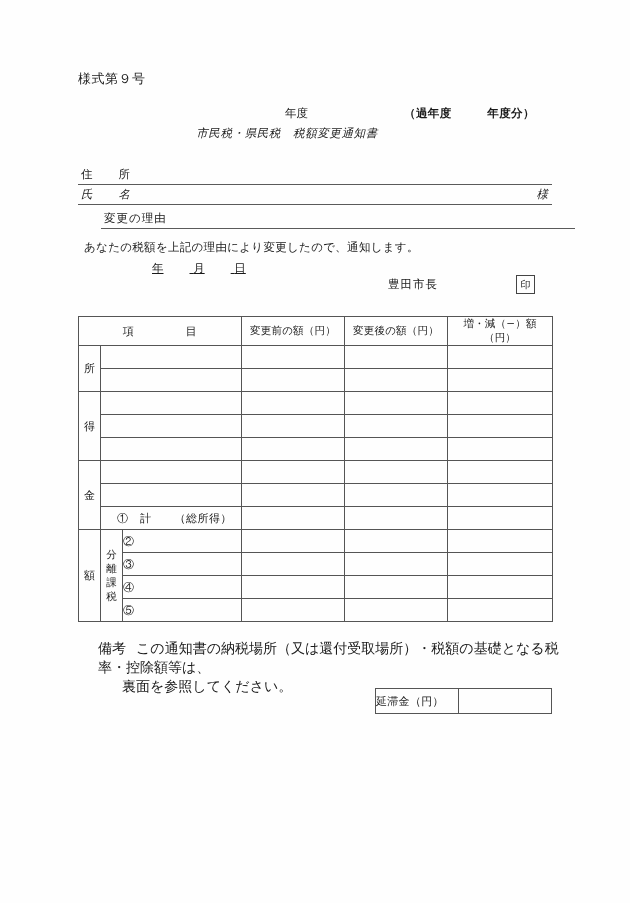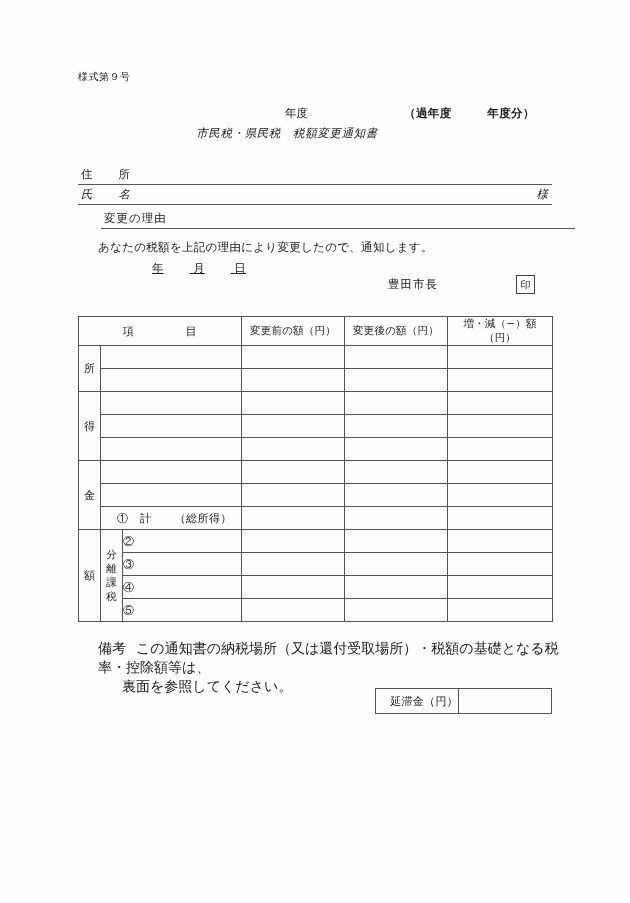--- a/index.html
+++ b/index.html
@@ -20,21 +20,21 @@
     position: absolute;
     inset: 0;
     background: #fefefe;
   }
 
   
   .form-no {
     position: absolute;
     left: 78px;
     top: 70px;
-    font-size: 10px;
+    font-size: 13px;
     letter-spacing: 0.5px;
     white-space: nowrap;
   }
   .fiscal-line {
     position: absolute;
     left: 78px;
     top: 106px;
     width: 474px;
     font-size: 11.5px;
     white-space: nowrap;
@@ -86,21 +86,21 @@
     right: 4px;
     bottom: 2px;
   }
   #field-address { top: 164px; }
   #field-name    { top: 184px; font-style: italic; }
   #field-reason  { top: 208px; margin-left: 23px; }
 
   
   .body-text {
     position: absolute;
-    left: 98px;
+    left: 84px;
     top: 240px;
     font-size: 11.5px;
     white-space: nowrap;
     letter-spacing: 0.3px;
   }
   .date-line {
     position: absolute;
     left: 152px;
     top: 261px;
     font-size: 11.5px;
@@ -195,21 +195,21 @@
     width: 177px;
     border-collapse: collapse;
     table-layout: fixed;
     font-size: 11px;
   }
   .penalty-table td {
     border: 1px solid #555;
     height: 24px;
     padding: 0;
   }
-  .penalty-label { width: 82px; text-align: right; letter-spacing: 0.3px; }
+  .penalty-label { width: 82px; text-align: left; letter-spacing: 0.3px; }
 </style>
 </head>
 <body>
 
 <div class="page">
 
   <div class="form-no">様式第９号</div>
 
   <div class="fiscal-line">
     <span class="fiscal-year">年度</span>

